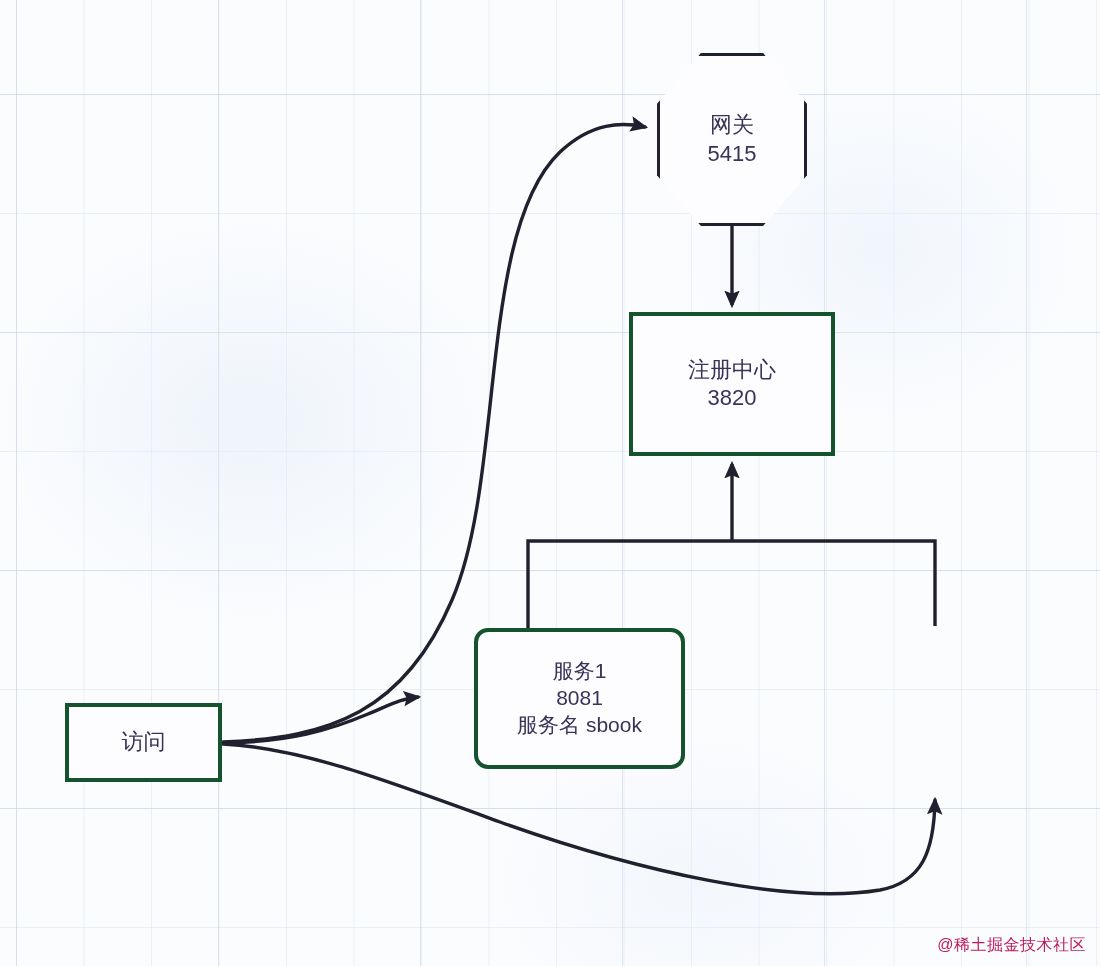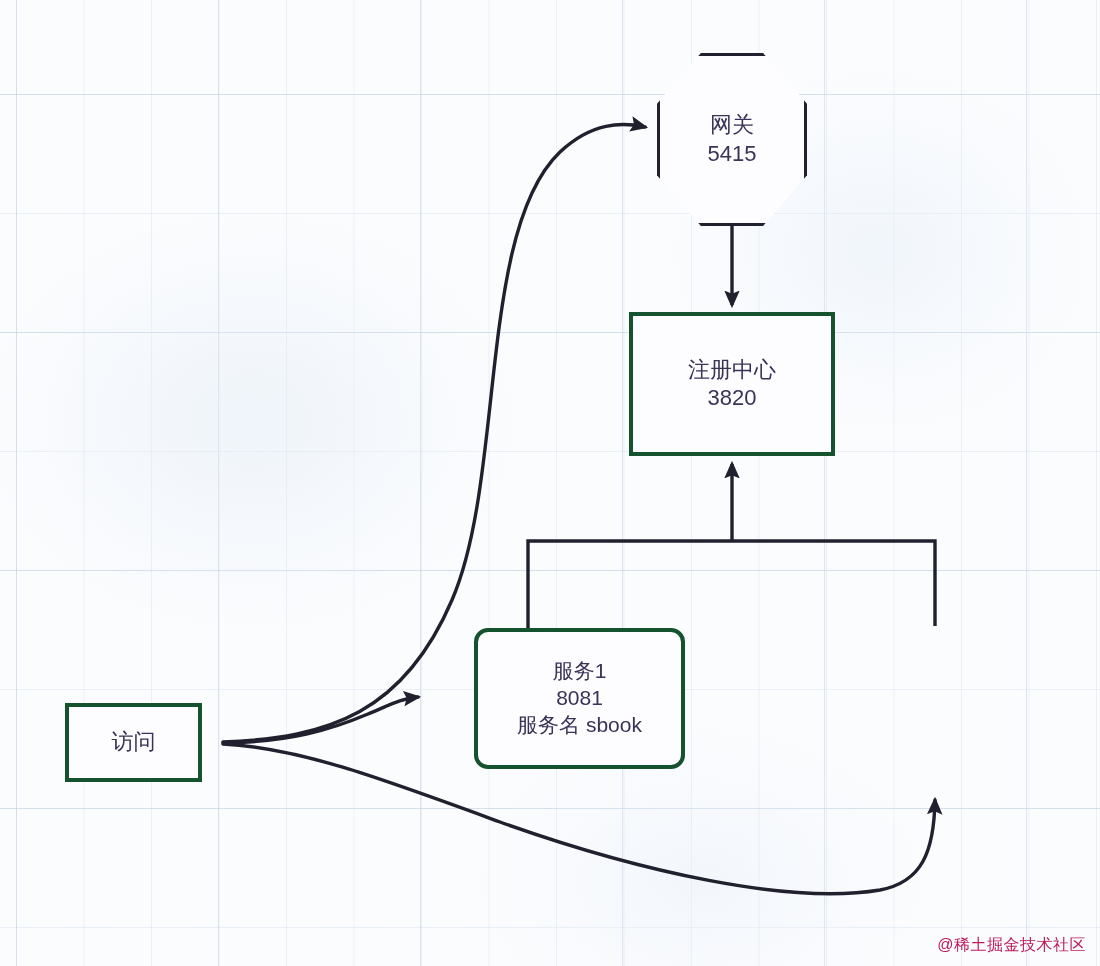--- a/index.html
+++ b/index.html
@@ -98,21 +98,21 @@
     margin-left: 47px;
   }
   #node-service2 {
     left: 833px; top: 626px;
     width: 207px; height: 145px;
     border-radius: 14px;
     font-size: 21px;
   }
   #node-access {
     left: 65px; top: 703px;
-    width: 137px; height: 79px;
+    width: 157px; height: 79px;
     font-size: 22px;
   }
 
   #watermark {
     position: absolute;
     right: 14px;
     bottom: 10px;
     font-size: 16px;
     color: #be185d;
     letter-spacing: 0.5px;

